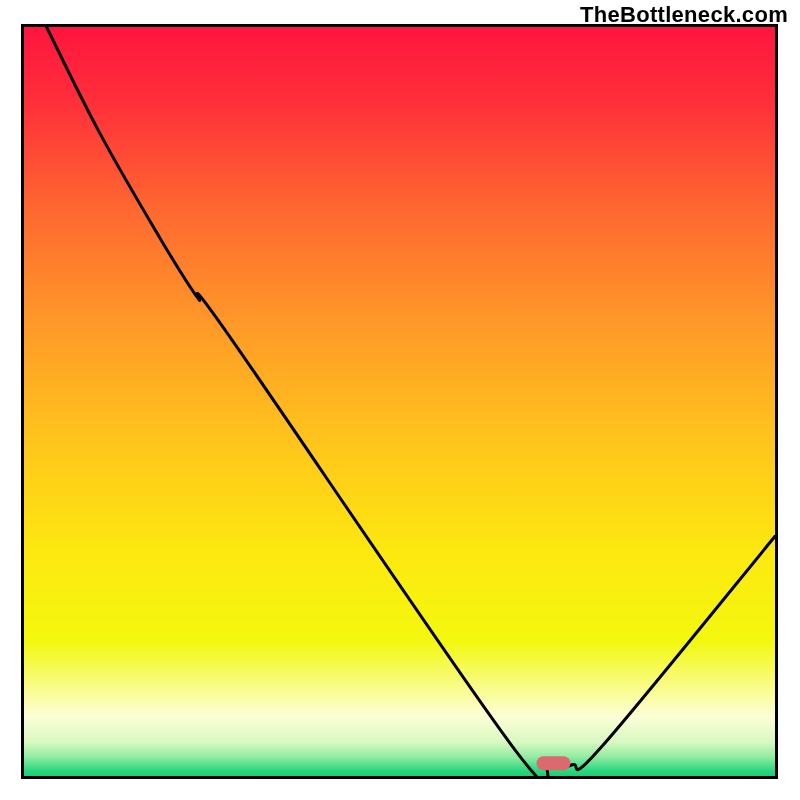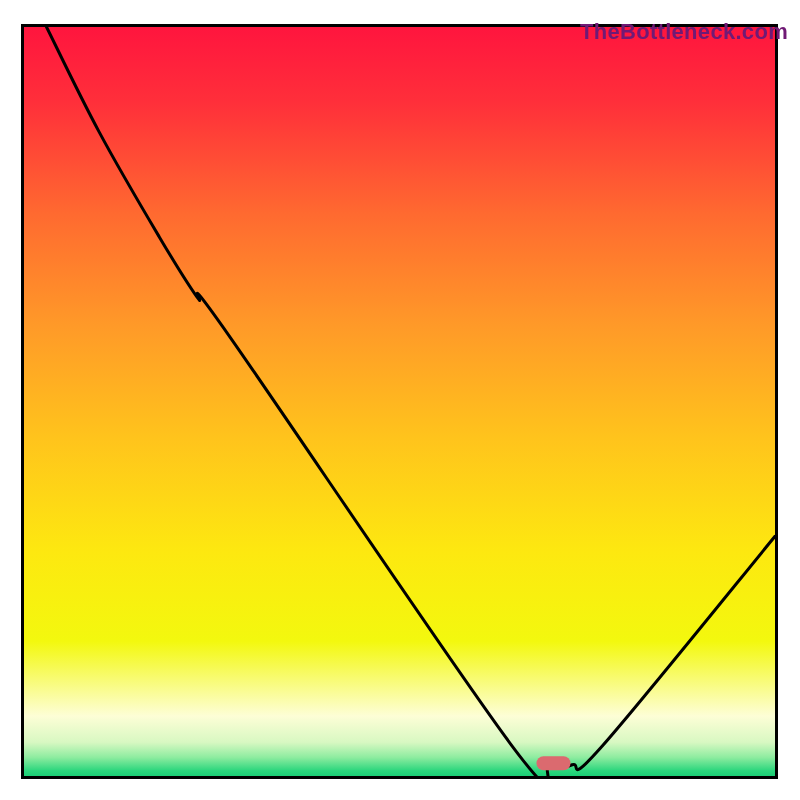--- a/index.html
+++ b/index.html
@@ -5,26 +5,26 @@
   html, body {
     margin: 0;
     padding: 0;
     width: 800px;
     height: 800px;
     background: #ffffff;
     overflow: hidden;
   }
   .watermark {
     position: absolute;
-    top: 19px;
+    top: 2px;
     right: 12px;
     font-family: Arial, Helvetica, sans-serif;
     font-size: 22px;
     font-weight: bold;
-    color: #701a75;
+    color: #000000;
     letter-spacing: 0.3px;
     z-index: 10;
   }
   .plot-frame {
     position: absolute;
     left: 21px;
     top: 24px;
     width: 757px;
     height: 755px;
     border: 3px solid #000;

